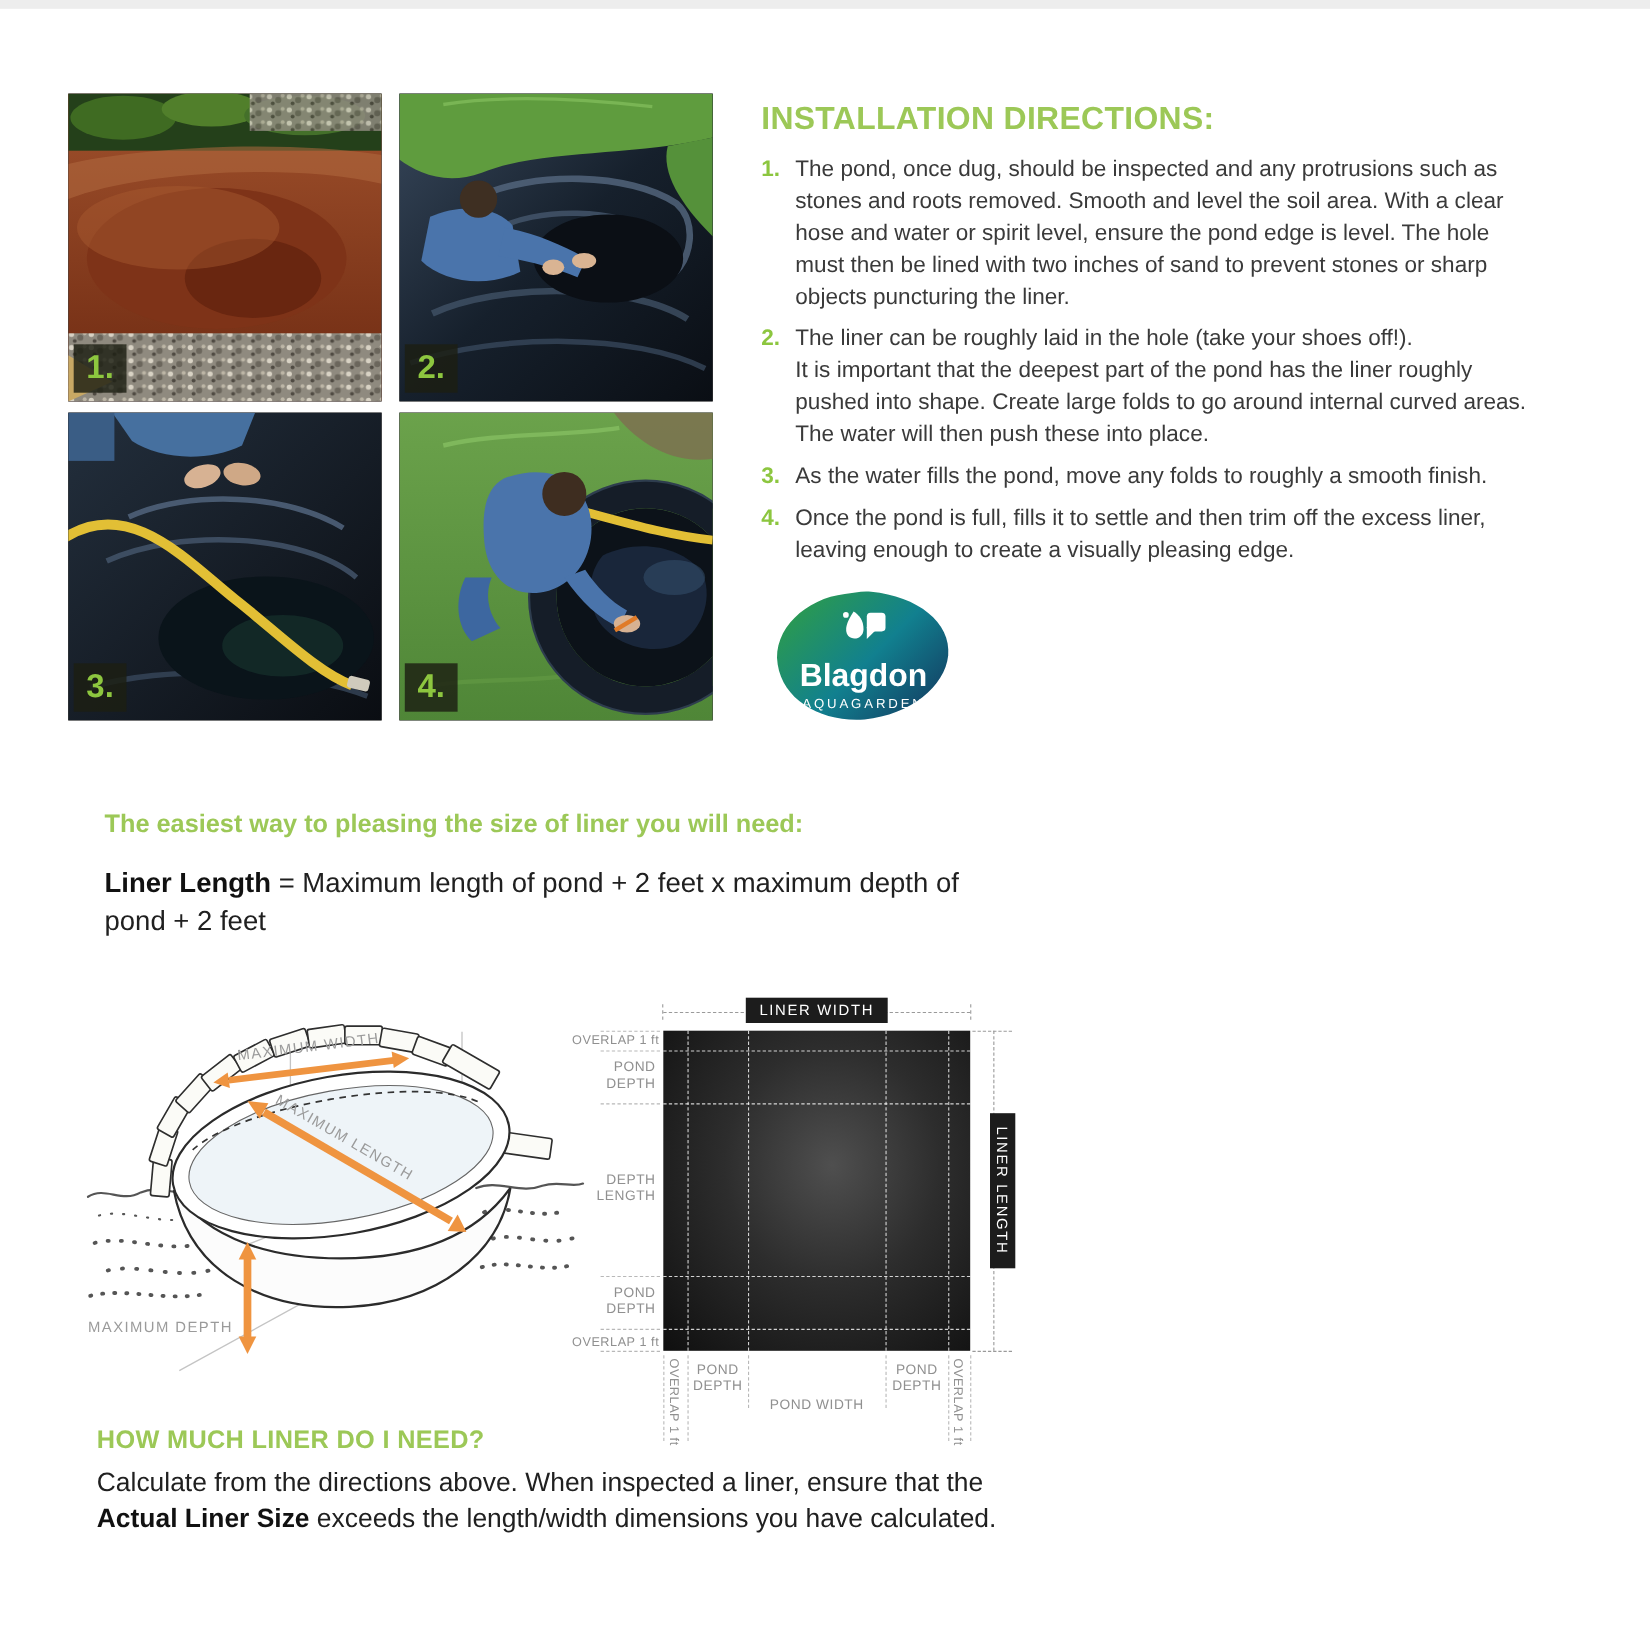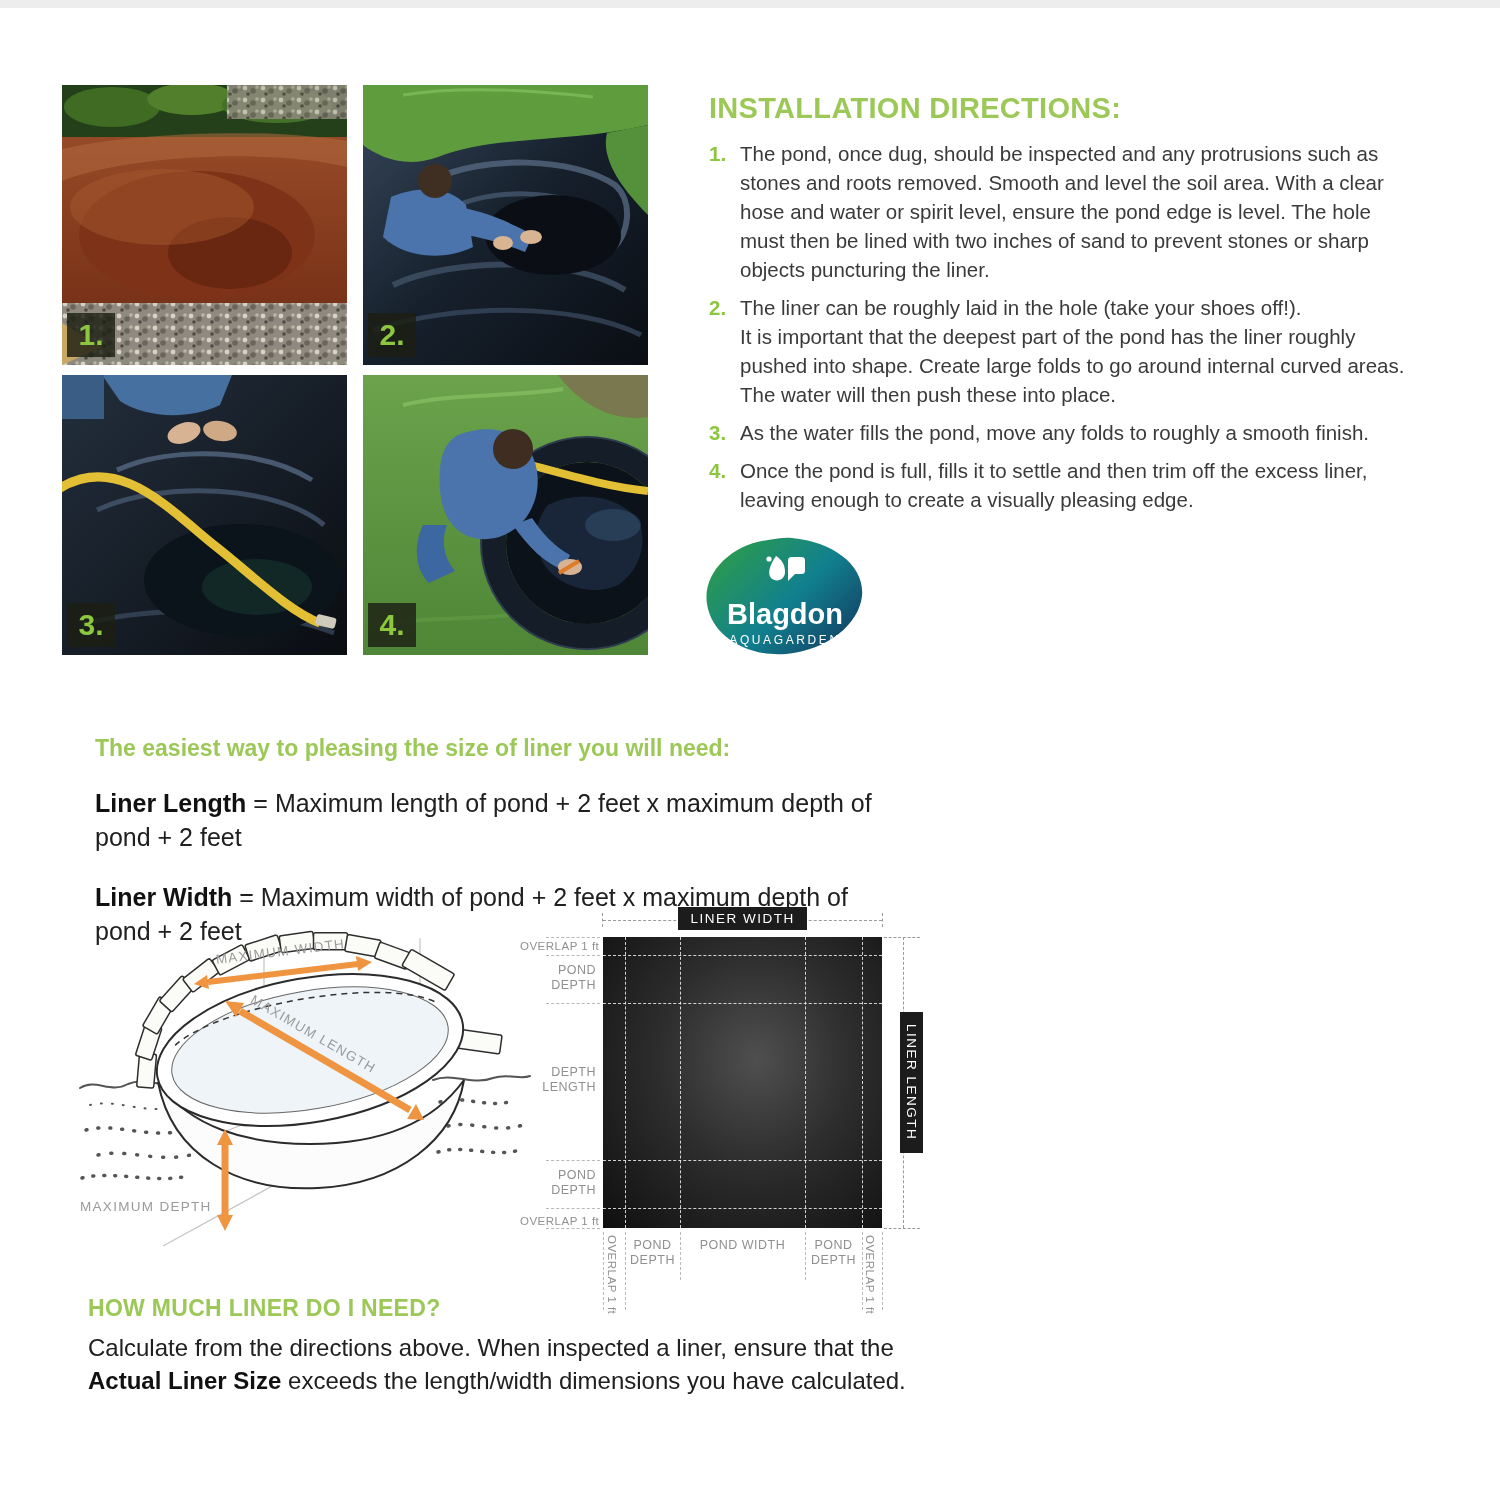--- a/index.html
+++ b/index.html
@@ -12,21 +12,21 @@
   .photo svg{display:block;width:100%;height:100%;}
   #photo1{left:62px;top:85px;}
   #photo2{left:363px;top:85px;}
   #photo3{left:62px;top:375px;}
   #photo4{left:363px;top:375px;}
   .num-badge{position:absolute;left:5px;bottom:8px;width:48px;height:44px;
       background:rgba(28,30,18,.82);color:#8dc63f;font-size:30px;font-weight:bold;
       display:flex;align-items:center;justify-content:center;line-height:1;}
 
   
-  .directions{position:absolute;left:709px;top:92px;width:700px;}
+  .directions{position:absolute;left:692px;top:92px;width:700px;}
   .dir-title{color:#9cc857;font-size:29px;font-weight:bold;letter-spacing:.3px;margin:0 0 14px 0;}
   .dir-item{display:flex;margin:0 0 9px 0;}
   .dir-num{flex:0 0 31px;color:#8cc63f;font-weight:bold;font-size:20.5px;line-height:29px;}
   .dir-text{flex:1;color:#3a3a3a;font-size:20.5px;line-height:29px;white-space:pre-line;}
 
   
   .logo{position:absolute;left:700px;top:536px;width:170px;height:122px;}
 
   
   .calc{position:absolute;left:95px;top:735px;width:800px;}
@@ -222,21 +222,20 @@
       <path d="M22 20 L22 31 L31 22 Z" fill="#ffffff"></path>
       <circle cx="3" cy="9" r="2.6" fill="#ffffff"></circle>
     </g>
     <text x="85" y="88" text-anchor="middle" font-family="Liberation Sans, sans-serif" font-size="29" font-weight="bold" fill="#ffffff">Blagdon</text>
     <text x="85" y="108" text-anchor="middle" font-family="Liberation Sans, sans-serif" font-size="12" letter-spacing="2.6" fill="#ffffff">AQUAGARDEN</text>
   </svg>
 
   <div class="calc">
     <h3 class="calc-heading">The easiest way to pleasing the size of liner you will need:</h3>
     <p><b>Liner Length</b><span> = Maximum length of pond + 2 feet x maximum depth of pond + 2 feet</span></p>
-    <p><b>Liner Width</b><span> = Maximum width of pond + 2 feet x maximum depth of pond + 2 feet</span></p>
   </div>
 
   <svg class="pond-sketch" viewBox="0 0 465 335">
 
     <g stroke="#555" fill="none" stroke-linecap="round">
       <path d="M12 158 C28 148 42 164 60 154 C78 146 96 160 116 152" stroke-width="2"></path>
       <path d="M22 175 C50 168 78 186 110 176 C128 170 145 180 158 176" stroke-width="2" stroke-dasharray="1 10"></path>
       <path d="M18 200 C48 192 82 210 118 200" stroke-dasharray="1 11" stroke-width="3.5"></path>
       <path d="M30 225 C58 218 92 234 126 224" stroke-dasharray="1 12" stroke-width="3.5"></path>
       <path d="M14 248 C46 240 84 254 120 246" stroke-dasharray="1 10" stroke-width="3.5"></path>
@@ -335,21 +334,21 @@
 
     <div class="bot-dash" style="left:83px;height:78px;"></div>
     <div class="bot-dash" style="left:105px;height:78px;"></div>
     <div class="bot-dash" style="left:160px;height:48px;"></div>
     <div class="bot-dash" style="left:285px;height:48px;"></div>
     <div class="bot-dash" style="left:342px;height:78px;"></div>
     <div class="bot-dash" style="left:362px;height:78px;"></div>
 
     <div class="blabel-v" style="left:86px;">OVERLAP 1 ft</div>
     <div class="blabel" style="left:105px;width:55px;">POND DEPTH</div>
-    <div class="blabel" style="left:160px;width:125px;">POND WIDTH</div>
+    <div class="blabel" style="left:160px;width:125px;margin-top:32px;">POND WIDTH</div>
     <div class="blabel" style="left:285px;width:57px;">POND DEPTH</div>
     <div class="blabel-v" style="left:344px;">OVERLAP 1 ft</div>
   </div>
 
   <div class="how-much">
     <h3 class="how-heading">HOW MUCH LINER DO I NEED?</h3>
     <p><span>Calculate from the directions above. When inspected a liner, ensure that the </span><b>Actual Liner Size</b><span> exceeds the length/width dimensions you have calculated.</span></p>
   </div>
 </div>
 

